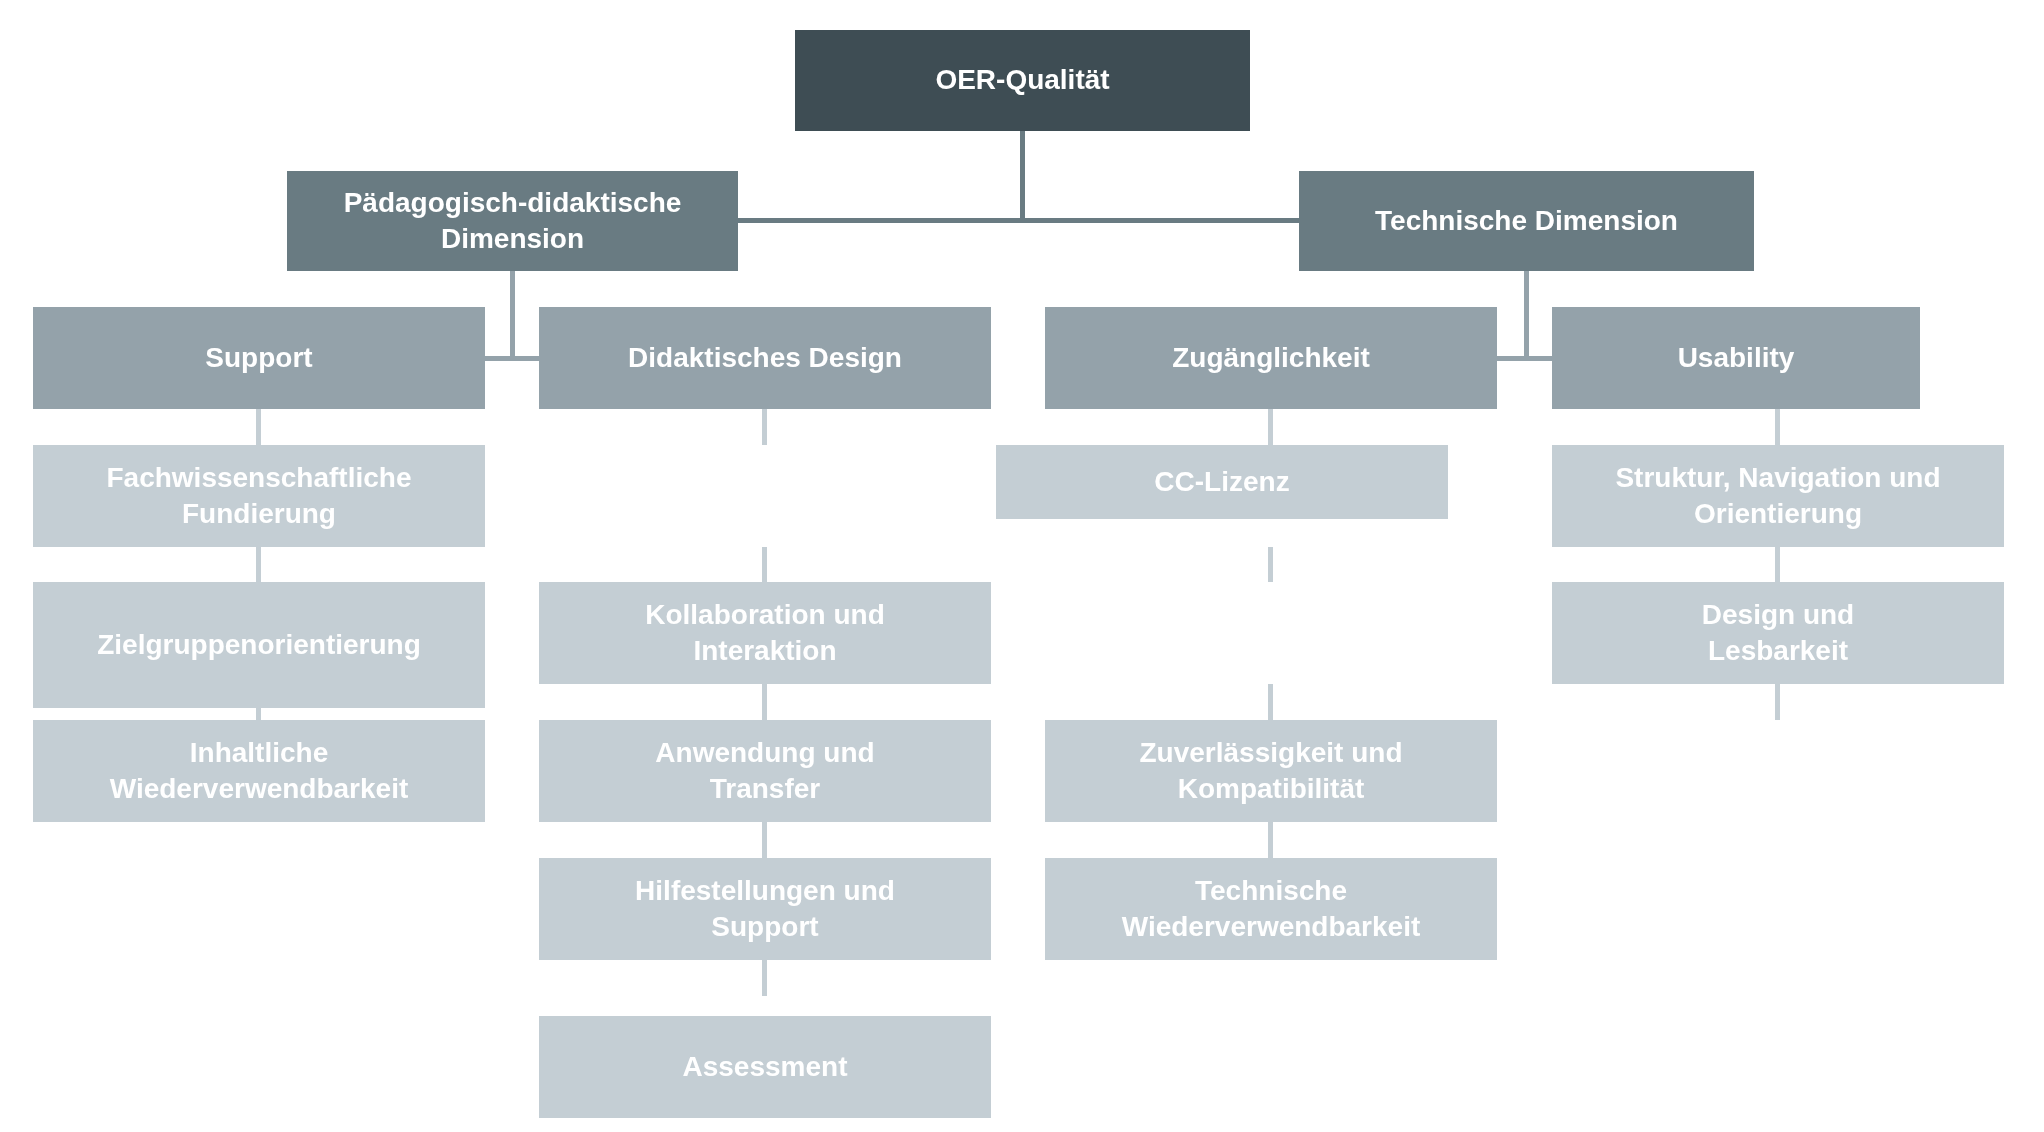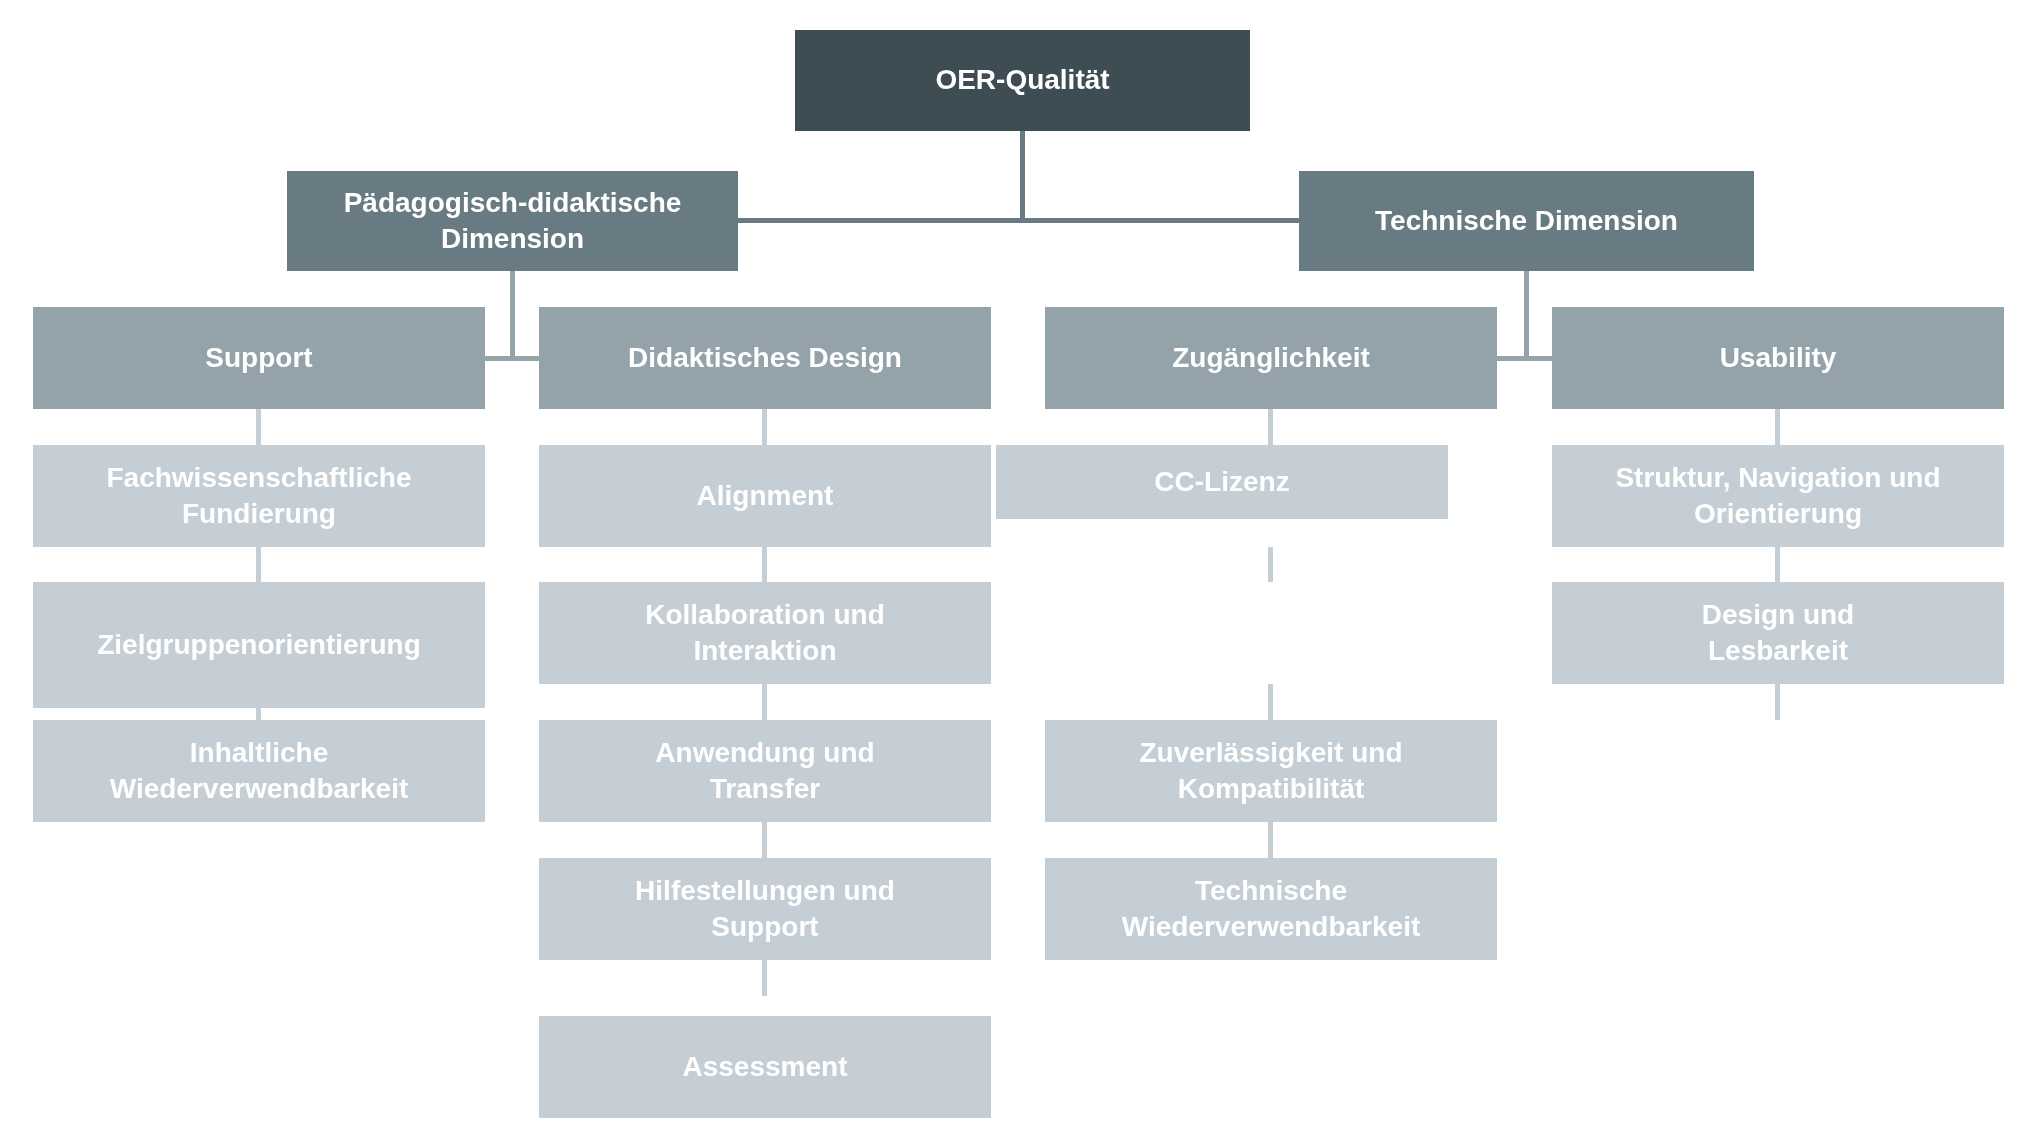--- a/index.html
+++ b/index.html
@@ -77,39 +77,36 @@
 
   <div class="node l3" style="left:33px;top:307px;width:452px;height:102px">
     <span>Support</span>
   </div>
   <div class="node l3" style="left:539px;top:307px;width:452px;height:102px">
     <span>Didaktisches Design</span>
   </div>
   <div class="node l3" style="left:1045px;top:307px;width:452px;height:102px">
     <span>Zugänglichkeit</span>
   </div>
-  <div class="node l3" style="left:1552px;top:307px;width:452px;height:102px">
+  <div class="node l3" style="left:1552px;top:307px;width:368px;height:102px">
     <span>Usability</span>
   </div>
 
   <div class="node l4" style="left:33px;top:445px;width:452px;height:102px">
     <span>Fachwissenschaftliche
 Fundierung</span>
   </div>
   <div class="node l4" style="left:33px;top:582px;width:452px;height:126px">
     <span>Zielgruppenorientierung</span>
   </div>
   <div class="node l4" style="left:33px;top:720px;width:452px;height:102px">
     <span>Inhaltliche
 Wiederverwendbarkeit</span>
   </div>
 
-  <div class="node l4" style="left:539px;top:445px;width:452px;height:102px">
-    <span>Alignment</span>
-  </div>
   <div class="node l4" style="left:539px;top:582px;width:452px;height:102px">
     <span>Kollaboration und
 Interaktion</span>
   </div>
   <div class="node l4" style="left:539px;top:720px;width:452px;height:102px">
     <span>Anwendung und
 Transfer</span>
   </div>
   <div class="node l4" style="left:539px;top:858px;width:452px;height:102px">
     <span>Hilfestellungen und

